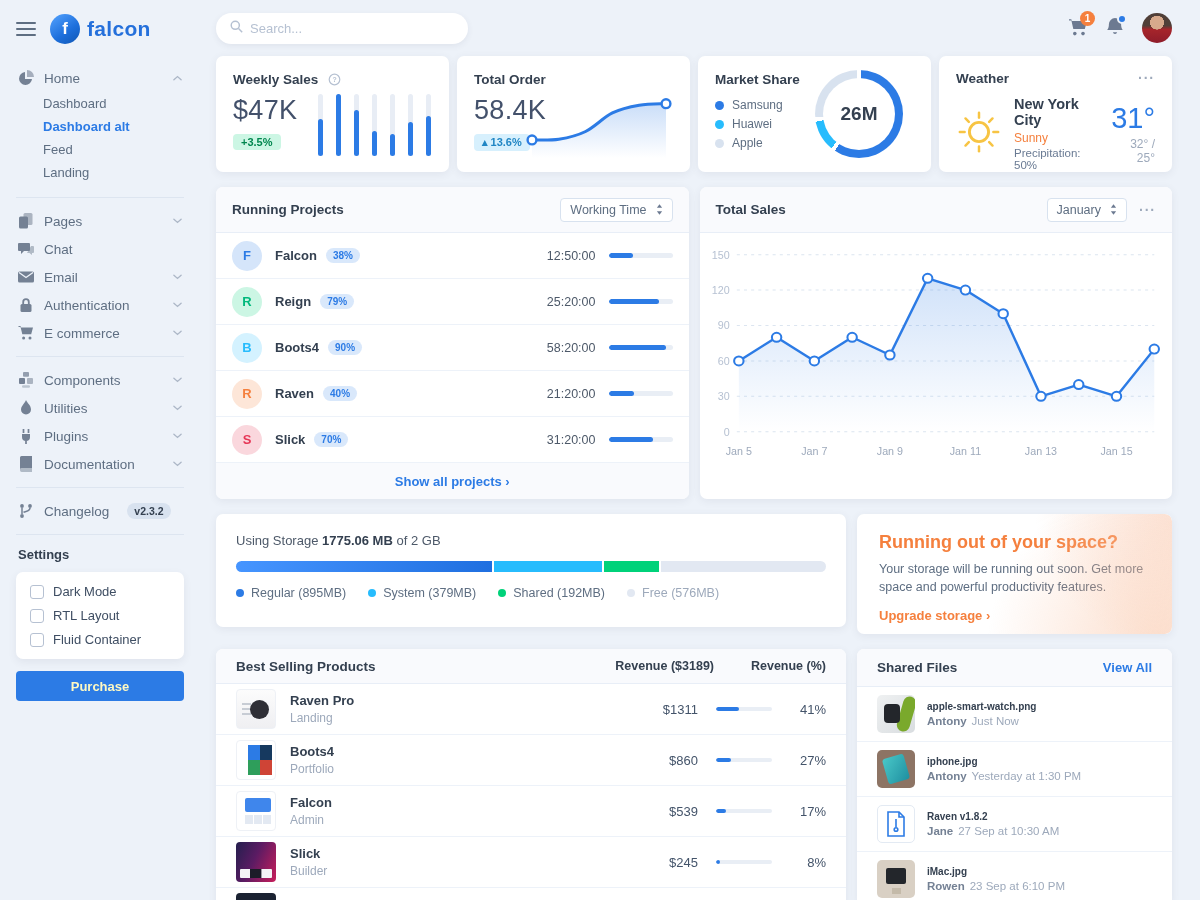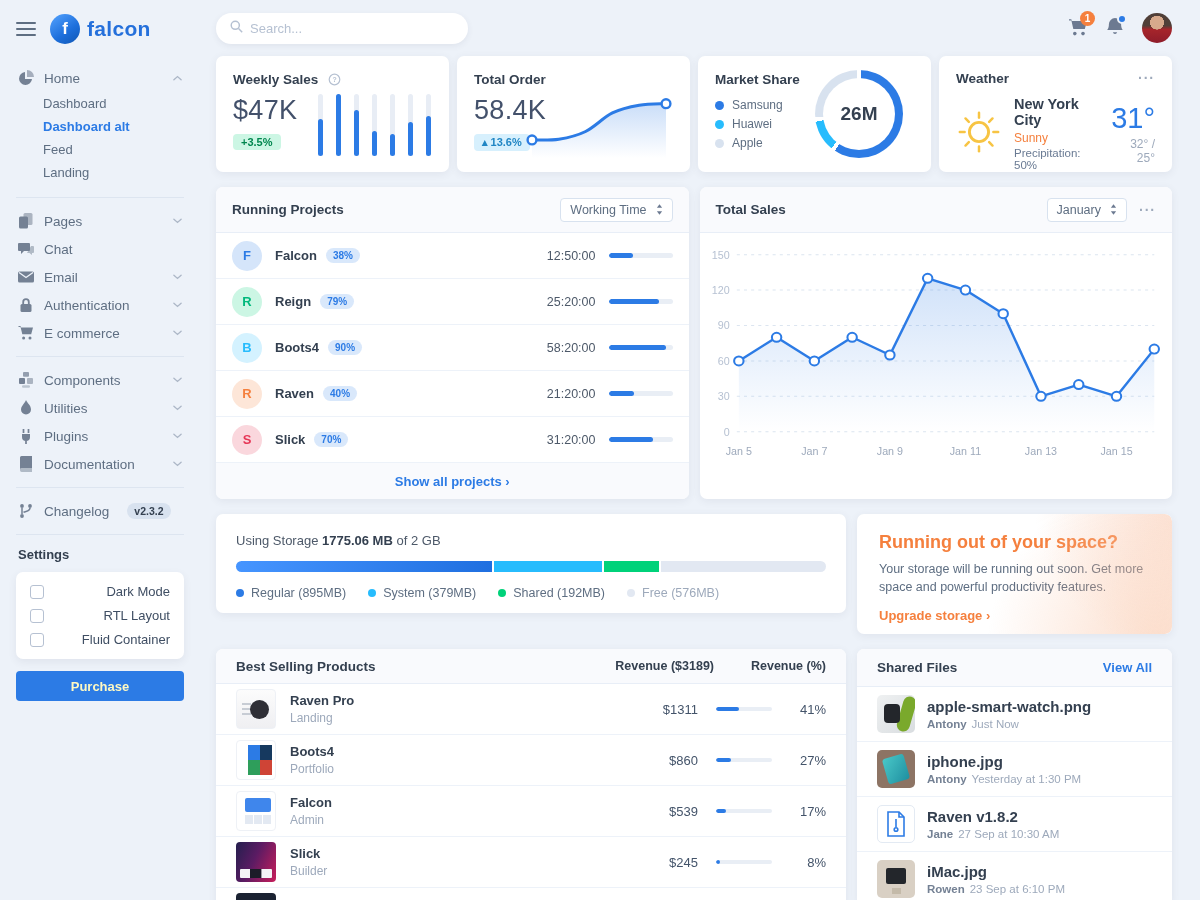--- a/index.html
+++ b/index.html
@@ -22,21 +22,21 @@
   .nav-item .nico { width:16px; height:16px; flex:0 0 auto; display:inline-flex; }
   .nav-item .nico svg { width:16px; height:16px; }
   .nav-item .chev { margin-left:auto; display:inline-flex; opacity:.8; }
   .nav-children { padding:0 0 4px 27px; }
   .nav-child { font-size:13px; color:#5e6e82; padding:4px 0; cursor:pointer; }
   .nav-child.active { color:#2c7be5; font-weight:600; }
   .nav-divider { border:none; border-top:1px solid #dde5f0; margin:9px 0; }
   .badge-pill { font-size:10.5px; font-weight:bold; padding:2px 7px; border-radius:9px; background:#d8e2ef; color:#344050; }
   .settings-title { font-size:13px; font-weight:bold; color:#344050; margin:12px 0 10px 2px; }
   .settings-card { background:#fff; border-radius:7px; box-shadow:0 3px 8px rgba(65,69,88,.08); padding:12px 14px; display:flex; flex-direction:column; gap:9px; }
-  .chk-row { display:flex; align-items:center; gap:9px; font-size:13px; color:#3f4e63; cursor:pointer;justify-content:space-between; }
+  .chk-row { display:flex; align-items:center; gap:9px; font-size:13px; color:#3f4e63; cursor:pointer; }
   .chk { appearance:none; -webkit-appearance:none; width:14px; height:14px; border:1px solid #b6c1d2; border-radius:3px; background:#fff; cursor:pointer; }
   .purchase-btn { margin-top:12px; width:100%; height:30px; background:#2c7be5; color:#fef9c3; border:none; border-radius:4px; font-size:13px; font-weight:600; cursor:pointer; font-family:inherit; }
   
   .main { margin-left:200px; padding:0 28px 0 16px; }
   .topbar { height:56px; display:flex; align-items:center; }
   .search-box { width:252px; height:31px; background:#fff; border-radius:16px; box-shadow:0 2px 6px rgba(65,69,88,.08); display:flex; align-items:center; gap:7px; padding:0 14px; }
   .search-box svg { width:13px; height:13px; }
   .search-box input { border:none; outline:none; flex:1; font-size:13px; color:#344050; font-family:inherit; background:transparent; }
   .search-box input::placeholder { color:#b6c1d2; }
   .topbar-right { margin-left:auto; display:flex; align-items:center; gap:17px; }
@@ -93,21 +93,21 @@
   .p-time { font-size:12.5px; color:#4d5969; }
   .p-track { width:64px; height:5px; border-radius:3px; background:#e9eef5; overflow:hidden; }
   .p-track i { display:block; height:100%; border-radius:3px; background:#2c7be5; }
   .rp-footer { background:#f9fafd; border-radius:0 0 7px 7px; text-align:center; padding:9px 0; }
   .rp-footer a { color:#2c7be5; font-size:13px; font-weight:600; text-decoration:none; cursor:pointer; }
   .ts-right { display:flex; align-items:center; gap:12px; }
   .ts-chart { height:244px; padding:4px 8px 2px 2px; }
   .ts-chart svg { width:100%; height:100%; display:block; }
   
   .row3 { display:grid; grid-template-columns:2fr 1fr; gap:11px; margin-top:15px; }
-  .storage-card { padding:19px 20px 15px; height:99px; }
+  .storage-card { padding:19px 20px 15px; height:113px; }
   .st-line { font-size:13px; color:#4d5969; }
   .st-line b { color:#344050; }
   .st-bar { display:flex; gap:2px; height:11px; margin:13px 0 14px; }
   .st-seg:first-child { border-radius:6px 0 0 6px; }
   .st-seg:last-child { border-radius:0 6px 6px 0; }
   .st-legend { display:flex; gap:22px; }
   .st-li { display:flex; align-items:center; gap:7px; font-size:12.5px; color:#5e6e82; }
   .st-li .dot { width:8px; height:8px; }
   .space-card { padding:18px 22px; height:120px; overflow:hidden;
     background:#fff;
@@ -154,21 +154,21 @@
   .fthumb-watch { background:linear-gradient(135deg,#eff1f2,#d9dde0); }
   .fthumb-watch::before { content:""; position:absolute; right:2px; top:1px; width:13px; height:36px; border-radius:7px; background:#7aa92c; transform:rotate(16deg); }
   .fthumb-watch::after { content:""; position:absolute; left:7px; top:9px; width:16px; height:19px; border-radius:4px; background:#23262b; }
   .fthumb-iphone { background:#8d7464; }
   .fthumb-iphone::after { content:""; position:absolute; left:8px; top:6px; width:22px; height:26px; border-radius:3px; background:linear-gradient(135deg,#49c8c8,#1f8fa0); transform:rotate(-16deg); }
   .fthumb-file { background:#fff; border:1px solid #e3eaf3; display:flex; align-items:center; justify-content:center; }
   .fthumb-file svg { width:24px; height:26px; }
   .fthumb-imac { background:#d9d0c4; }
   .fthumb-imac::after { content:""; position:absolute; left:9px; top:8px; width:20px; height:16px; background:#23262b; border-radius:2px; }
   .fthumb-imac::before { content:""; position:absolute; left:15px; bottom:4px; width:9px; height:6px; background:#c4baa9; }
-  .file-name { font-size:15px; font-weight:bold; color:#344050; text-decoration:none; cursor:pointer; display:block; }
+  .file-name { font-size:10px; font-weight:bold; color:#344050; text-decoration:none; cursor:pointer; display:block; }
   .file-meta { font-size:11.5px; margin-top:3px; }
   .file-author { color:#748194; font-weight:600; }
   .file-time { color:#9da9bb; margin-left:5px; }
 </style>
 </head>
 <body>
 
 <aside class="sidebar">
   <div class="sidebar-top">
     <button class="hamburger">

